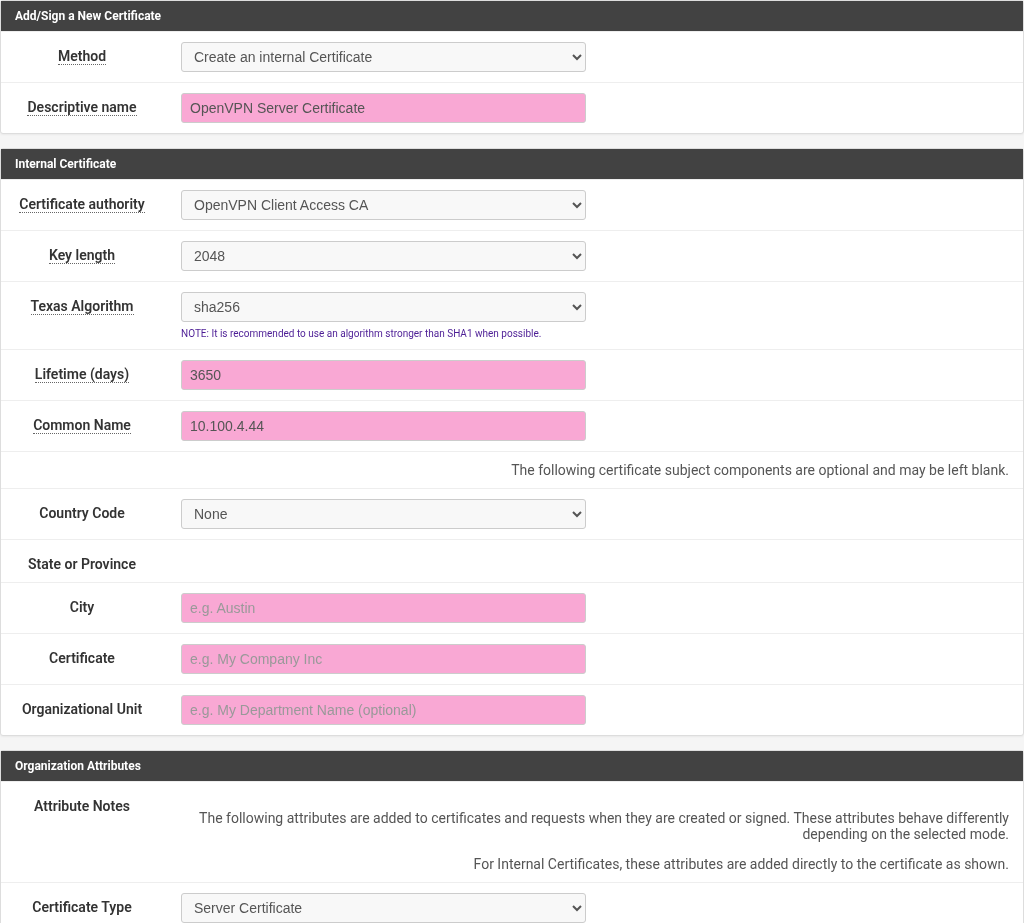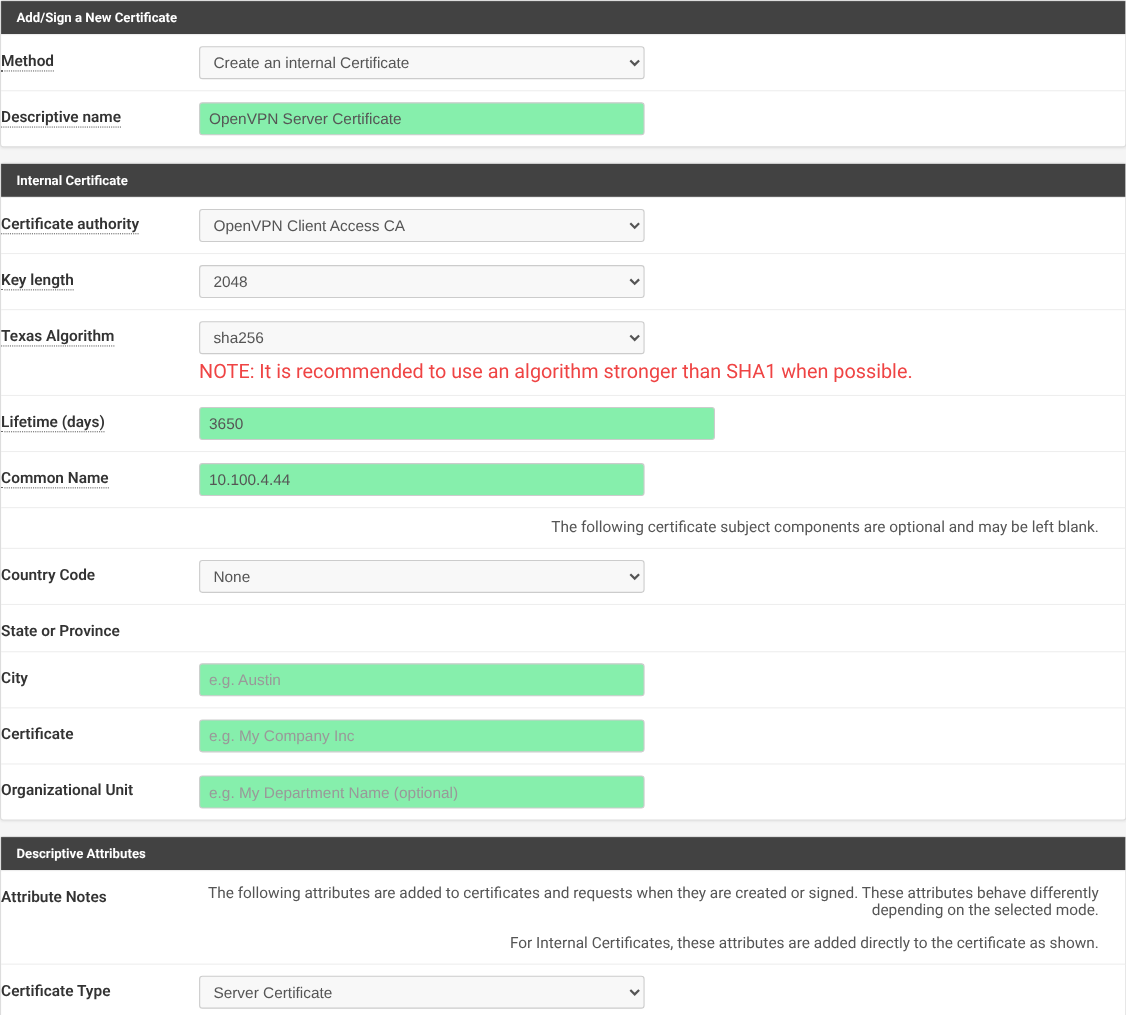--- a/index.html
+++ b/index.html
@@ -25,52 +25,52 @@
     font-size: 12px;
   }
   .row {
     display: flex;
     border-top: 1px solid #eee;
     padding: 10px 0;
   }
   .row:first-of-type { border-top: none; }
   .label-col {
     width: 180px;
-    text-align: left;
+    text-align: center;
     padding-right: 18px;
     padding-top: 6px;
     font-weight: 600;
     color: #333;
     flex-shrink: 0;
   }
   .label-col.underlined span { border-bottom: 1px dotted #666; }
   .control-col {
     flex: 1;
-    padding-right: 24px;
+    padding-right: 14px;
   }
   select, input[type="text"], input[type="number"] {
     width: 405px;
     height: 30px;
     padding: 4px 8px;
     font-size: 14px;
     border: 1px solid #ccc;
     border-radius: 3px;
     color: #555;
-    background: #86efac;
+    background: #f9a8d4;
   }
   select { 
     appearance: auto; 
     -webkit-appearance: menulist;
     -moz-appearance: menulist;
     background-color: #f8f8f8;
   }
   input::placeholder { color: #999; }
   .help {
-    font-size: 18px;
-    color: #ef4444;
+    font-size: 10px;
+    color: #4c1d95;
     margin-top: 6px;
   }
   .pre-help {
     font-size: 14px;
     color: #555;
     text-align: right;
   }
   input[type="number"] { 
     width: 392px;
     padding-right: 2px;
@@ -126,21 +126,21 @@
       <select>
         <option>sha256</option>
       </select>
       <div class="help">NOTE: It is recommended to use an algorithm stronger than SHA1 when possible.</div>
     </div>
   </div>
 
   <div class="row">
     <div class="label-col underlined"><span>Lifetime (days)</span></div>
     <div class="control-col">
-      <input type="number" style="width: 469px;" value="3650">
+      <input type="number" style="width: 405px;" value="3650">
     </div>
   </div>
 
   <div class="row">
     <div class="label-col underlined"><span>Common Name</span></div>
     <div class="control-col">
       <input type="text" value="10.100.4.44" style="">
     </div>
   </div>
 
@@ -180,26 +180,26 @@
 
   <div class="row">
     <div class="label-col"><span>Organizational Unit</span></div>
     <div class="control-col">
       <input type="text" placeholder="e.g. My Department Name (optional)" style="">
     </div>
   </div>
 </div>
 
 <div class="panel">
-  <div class="panel-header">Descriptive Attributes</div>
+  <div class="panel-header">Organization Attributes</div>
 
   <div class="row">
     <div class="label-col"><span>Attribute Notes</span></div>
     <div class="control-col">
-      <div class="pre-help" style="margin-top:2px;">The following attributes are added to certificates and requests when they are created or signed. These attributes behave differently depending on the selected mode.</div>
+      <div class="pre-help" style="margin-top:18px;">The following attributes are added to certificates and requests when they are created or signed. These attributes behave differently depending on the selected mode.</div>
       <div class="pre-help" style="margin-top:14px;margin-left:17px;">For Internal Certificates, these attributes are added directly to the certificate as shown.</div>
     </div>
   </div>
 
   <div class="row">
     <div class="label-col"><span>Certificate Type</span></div>
     <div class="control-col">
       <select>
         <option>Server Certificate</option>
       </select>

